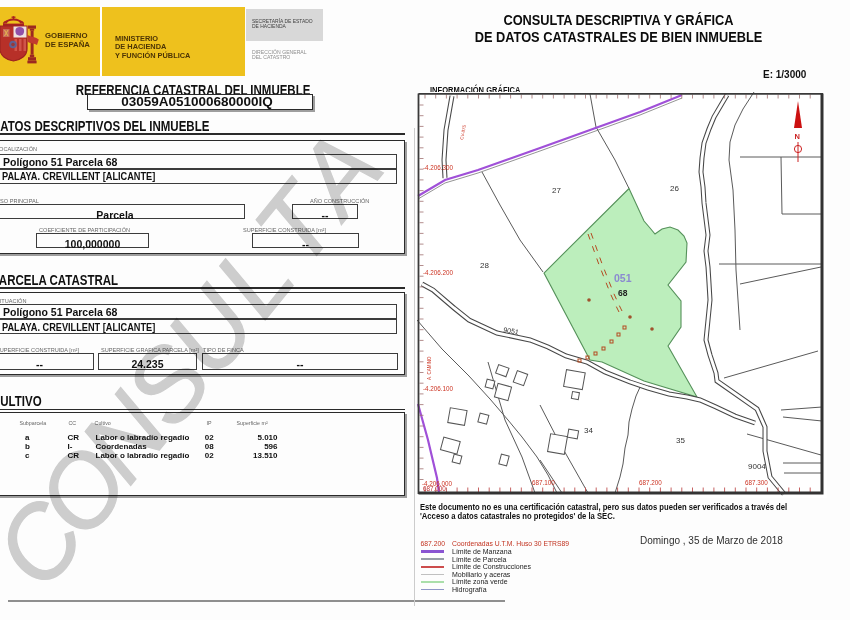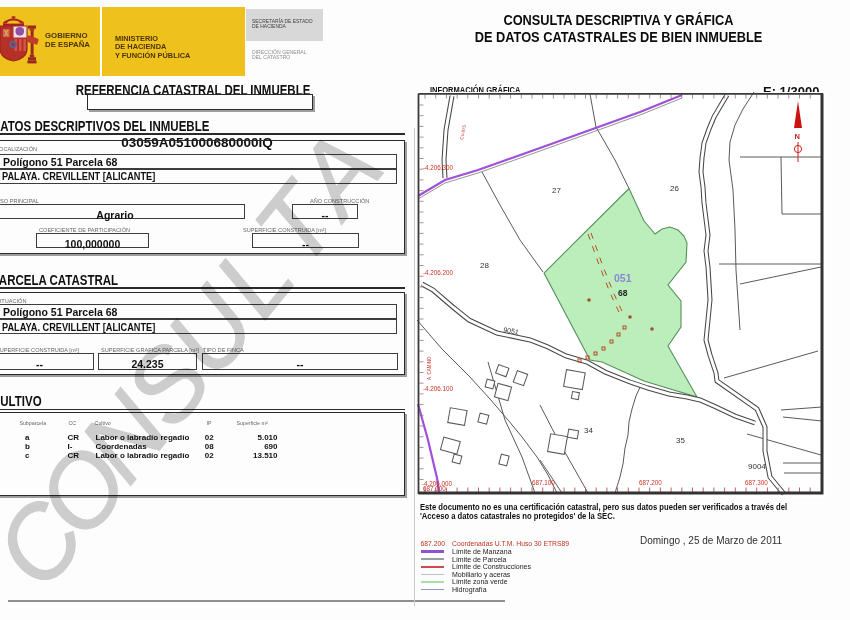--- a/index.html
+++ b/index.html
@@ -64,34 +64,34 @@
 <rect x="29.8" y="41.7" width="4.4" height="2.5"></rect>
 <rect x="28" y="44.2" width="8" height="3.4"></rect>
 <rect x="27.4" y="47.6" width="9.2" height="2.8"></rect>
 </g>
 <path d="M27.5,22 C31.5,24 36,24 38.8,26.5 L37,32 C33,29.8 30,30.8 27.5,28.5 Z" fill="#c23a2e"></path>
 </svg>
 
 <div class="abs b" style="left:403px;top:10.5px;width:431px;text-align:center;font-size:15.5px;line-height:17.5px;color:#0c0c0c;transform:scaleX(0.825);">CONSULTA DESCRIPTIVA Y GRÁFICA<br>DE DATOS CATASTRALES DE BIEN INMUEBLE</div>
 
 <div class="abs b" style="left:-7px;top:80.8px;width:400px;text-align:center;font-size:15px;color:#101010;transform:scaleX(0.765);">REFERENCIA CATASTRAL DEL INMUEBLE</div>
-<div class="abs b" style="left:87px;top:94px;width:224px;height:14px;border:1.8px solid #2a2a2a;box-shadow:2px 2px 0 rgba(80,80,80,0.55);text-align:center;font-size:13.5px;line-height:14px;color:#101010;"><span style="display:inline-block;position:relative;left:-3px;margin-top:41px;">03059A051000680000IQ</span></div>
+<div class="abs b" style="left:87px;top:94px;width:224px;height:14px;border:1.8px solid #2a2a2a;box-shadow:2px 2px 0 rgba(80,80,80,0.55);text-align:center;font-size:13.5px;line-height:14px;color:#101010;"><span style="display:inline-block;position:relative;left:-3px;">03059A051000680000IQ</span></div>
 
 <div class="sechead" style="left:-8.3px;top:116.5px;">DATOS DESCRIPTIVOS DEL INMUEBLE</div>
 <div class="secline" style="left:0;top:133.4px;width:405px;"></div>
 <div class="secbox" style="left:-20px;top:139.5px;width:424px;height:112px;"></div>
 <div class="lab" style="left:-4px;top:145.5px;">LOCALIZACIÓN</div>
 <div class="fbox" style="left:-15px;top:153.5px;width:410px;height:13px;">
     <span class="fval" style="position:absolute;left:17px;top:1px;">Polígono 51 Parcela 68</span>
   </div>
 <div class="fbox" style="left:-15px;top:168.5px;width:410px;height:13px;">
     <span class="fval" style="position:absolute;left:16px;top:0.5px;transform:scaleX(0.875);transform-origin:0 0;">PALAYA. CREVILLENT [ALICANTE]</span>
   </div>
 <div class="lab" style="left:-4px;top:197.5px;">USO PRINCIPAL</div>
-<div class="fbox" style="left:-15px;top:203.5px;width:258px;height:13.5px;text-align:center;"><span class="fval" style="line-height:13.5px;">Agrario</span></div>
+<div class="fbox" style="left:-15px;top:203.5px;width:258px;height:13.5px;text-align:center;"><span class="fval" style="line-height:13.5px;">Parcela</span></div>
 <div class="lab" style="left:310px;top:197.5px;">AÑO CONSTRUCCIÓN</div>
 <div class="fbox" style="left:292px;top:203.5px;width:64px;height:13.5px;text-align:center;"><span class="fval" style="line-height:13.5px;">--</span></div>
 <div class="lab" style="left:39px;top:226.5px;">COEFICIENTE DE PARTICIPACIÓN</div>
 <div class="fbox" style="left:36px;top:232.5px;width:111px;height:13.5px;text-align:center;"><span class="fval" style="line-height:13.5px;">100,000000</span></div>
 <div class="lab" style="left:243px;top:226.5px;">SUPERFICIE CONSTRUIDA [m²]</div>
 <div class="fbox" style="left:252px;top:232.5px;width:105px;height:13.5px;text-align:center;"><span class="fval" style="line-height:13.5px;">--</span></div>
 
 <div class="sechead" style="left:-7.7px;top:271px;">PARCELA CATASTRAL</div>
 <div class="secline" style="left:0;top:287px;width:405px;"></div>
 <div class="secbox" style="left:-20px;top:291.5px;width:424px;height:81px;"></div>
@@ -122,32 +122,32 @@
     <span class="abs" style="left:67.5px;">CR</span>
     <span class="abs" style="left:95.5px;">Labor o labradío regadío</span>
     <span class="abs" style="left:204.7px;">02</span>
     <span class="abs" style="left:240px;width:37.5px;text-align:right;">5.010</span>
 </div>
 <div class="abs b" style="left:0;top:442px;font-size:8px;color:#101010;">
   <span class="abs" style="left:25px;">b</span>
     <span class="abs" style="left:67.5px;">I-</span>
     <span class="abs" style="left:95.5px;">Coordenadas</span>
     <span class="abs" style="left:204.7px;">08</span>
-    <span class="abs" style="left:240px;width:37.5px;text-align:right;">690</span>
+    <span class="abs" style="left:240px;width:37.5px;text-align:right;">596</span>
 </div>
 <div class="abs b" style="left:0;top:451.4px;font-size:8px;color:#101010;">
   <span class="abs" style="left:25px;">c</span>
     <span class="abs" style="left:67.5px;">CR</span>
     <span class="abs" style="left:95.5px;">Labor o labradío regadío</span>
     <span class="abs" style="left:204.7px;">02</span>
     <span class="abs" style="left:240px;width:37.5px;text-align:right;">13.510</span>
 </div>
 
 <div class="abs b" style="left:429.5px;top:83.6px;font-size:9.8px;color:#101010;transform:scaleX(0.77);transform-origin:0 0;">INFORMACIÓN GRÁFICA</div>
-<div class="abs b" style="left:763px;top:84px;font-size:13px;color:#101010;">E: 1/3000</div>
+<div class="abs b" style="left:763px;top:69px;font-size:10px;color:#101010;">E: 1/3000</div>
 
 <svg class="abs" style="left:417px;top:92px;" width="410" height="406" viewBox="0 0 410 406">
 <rect x="0" y="0" width="410" height="406" fill="#ffffff"></rect>
 <g fill="none" stroke="#5a5a5a" stroke-width="1">
 <path d="M173,2 L179,35 L198,68 L212,96.5"></path>
 <path d="M65,80 L83,113 L103,148 L126,180"></path>
 <path d="M323,65 L404,65"></path>
 <path d="M364,65 L365,122 L404,122"></path>
 <path d="M302,172 L404,172"></path>
 <path d="M323,192 L404,175"></path>
@@ -348,21 +348,21 @@
       <path d="M2.5,355.4 L6.5,355.4"></path>
       <path d="M2.5,366.1 L6.5,366.1"></path>
       <path d="M2.5,376.8 L6.5,376.8"></path>
       <path d="M2.5,387.5 L6.5,387.5"></path>
     </g>
 <path d="M1.5,1.5 L1.5,402 M1.5,1.8 L406,1.8" stroke="#3a3a3a" stroke-width="1.8" fill="none"></path>
 <path d="M405,1.5 L405,402.5 M1.5,401 L406,401" stroke="#333" stroke-width="3" fill="none"></path>
 </svg>
 
 <div class="abs b" style="left:420px;top:502.5px;font-size:8.4px;line-height:9px;color:#101010;transform:scaleX(0.915);transform-origin:0 0;">Este documento no es una certificación catastral, pero sus datos pueden ser verificados a través del<br>'Acceso a datos catastrales no protegidos' de la SEC.</div>
-<div class="abs" style="left:640px;top:534.5px;font-size:10px;color:#2f2f2f;">Domingo , 25 de Marzo de 2011</div>
+<div class="abs" style="left:640px;top:534.5px;font-size:10px;color:#2f2f2f;">Domingo , 35 de Marzo de 2018</div>
 
 <div class="abs" style="left:420.5px;top:539.5px;font-size:6.8px;color:#c23320;">
     <span class="abs" style="left:0;">687.200</span>
     <span class="abs" style="left:31.5px;">Coordenadas U.T.M. Huso 30 ETRS89</span>
   </div>
 <div class="abs" style="left:419px;top:548px;">
     <span class="abs" style="left:2px;top:2.2px;width:23px;height:2.8px;background:#8a55d2;"></span>
     <span class="abs" style="left:33px;font-size:7px;color:#222;white-space:nowrap;">Límite de Manzana</span>
   </div>
 <div class="abs" style="left:419px;top:555.6px;">

